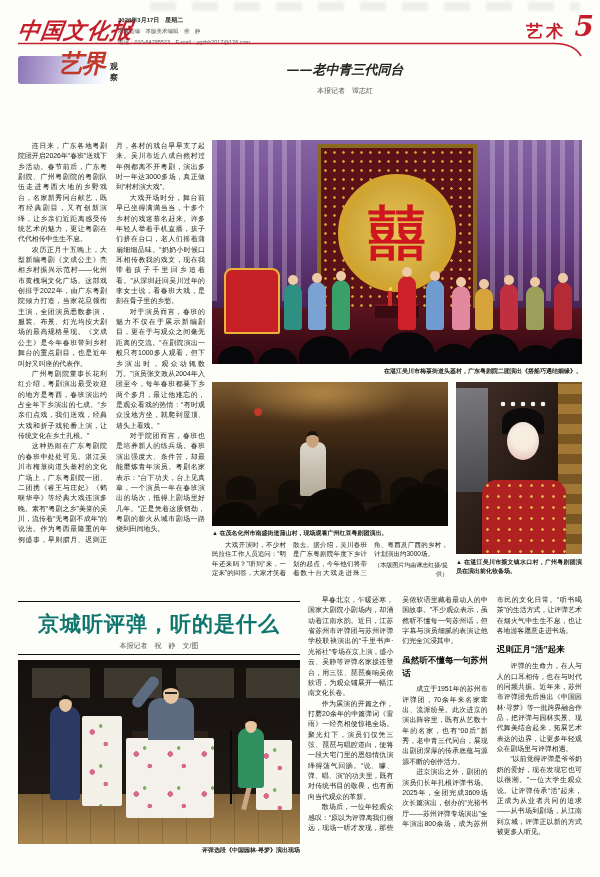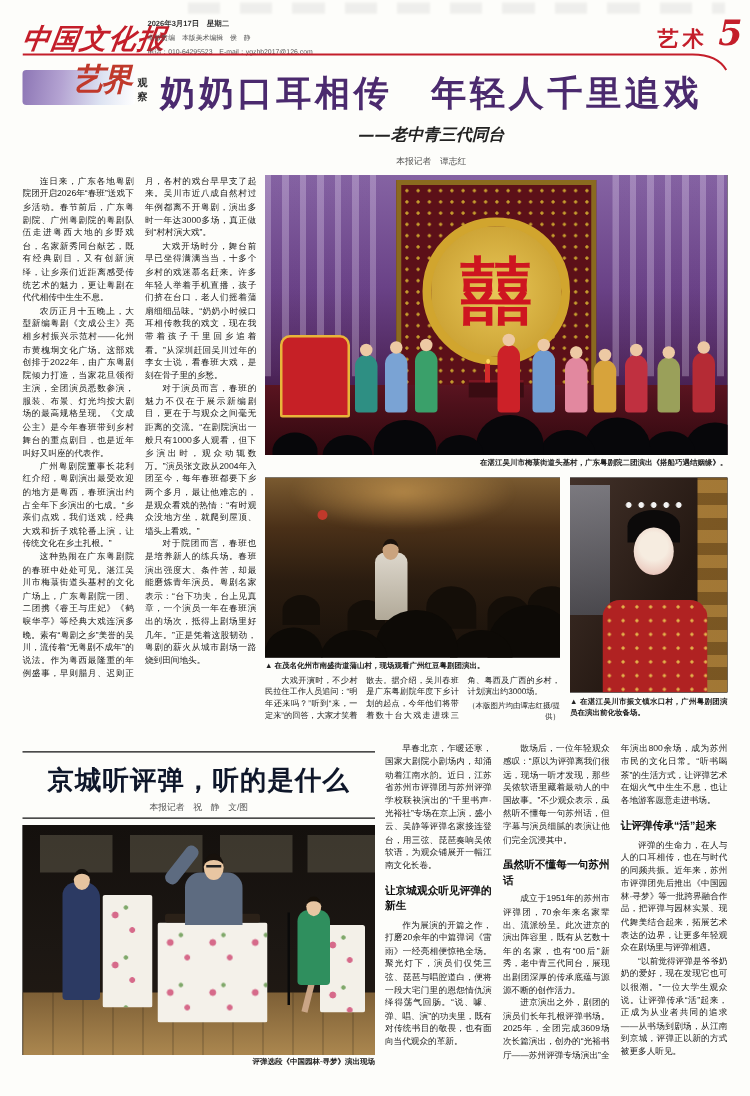--- a/index.html
+++ b/index.html
@@ -85,21 +85,21 @@
     background:linear-gradient(#9aa0ad,#585d68);}
   #photo3 .hair{position:absolute;left:46px;top:26px;width:42px;height:26px;border-radius:50% 50% 0 0;background:#0c0a0a;}
   #photo3 .face{position:absolute;left:51px;top:40px;width:32px;height:38px;border-radius:50%;
     background:radial-gradient(circle at 50% 40%,#f6ece0 40%,#eccdc2 75%,#d9a3a0 100%);}
   #photo3 .poms{position:absolute;left:42px;top:18px;width:50px;height:8px;
     background:radial-gradient(circle,#f3f3f3 2px,transparent 2.6px);background-size:10px 8px;}
   #photo3 .robe{position:absolute;left:26px;bottom:0;width:84px;height:74px;border-radius:14px 14px 0 0;
     background:#b02222;background-image:radial-gradient(#e3b34a 1px,transparent 1.6px);background-size:11px 11px;}
   
   #a2-headbox{left:18px;top:601px;width:282px;height:52px;border-top:1.5px solid #111;border-bottom:1.5px solid #111;text-align:center;}
-  #a2-headbox h2{margin:8px 0 3px;font:700 21px "DejaVu Serif",serif;color:#0f172a;letter-spacing:1px;white-space:nowrap;}
+  #a2-headbox h2{margin:8px 0 3px;font:700 21px "DejaVu Serif",serif;color:#0f766e;letter-spacing:1px;white-space:nowrap;}
   #a2-byline{font-size:7px;color:#555;}
   #cap4{left:18px;top:846px;width:282px;text-align:right;}
   #a2-text{left:308px;top:595px;width:274px;height:278px;column-count:3;column-gap:9px;
     font-size:6.9px;line-height:1.5;text-align:justify;overflow:hidden;color:#191919;}
   #a2-text p{margin:0;text-indent:2em;}
   #a2-text h3{font-size:8.5px;margin:7px 0 5px;color:#0c0c0c;break-inside:avoid;text-indent:0;}
   
   #photo4{left:18px;top:660px;width:282px;height:184px;}
   #photo4 .bg{position:absolute;inset:0;background:linear-gradient(#14100d 0%,#1c1713 55%,#241b13 100%);}
   #photo4 .panel{position:absolute;top:8px;width:58px;height:30px;background:#cfc2a4;opacity:.22;}
@@ -141,21 +141,20 @@
 <svg class="abs" id="mast-rule" width="564" height="16">
   <path d="M0,1.5 H536 Q556,1.5 563,14" stroke="#c41e2a" stroke-width="1.6" fill="none"></path>
 </svg>
 
 <div class="abs" id="badge">
   <span class="main">艺界</span>
   <span class="sub">观察</span>
 </div>
 
 <div class="abs" id="a1-head">
-  <h1>奶奶口耳相传　年轻人千里追戏</h1>
   <div id="a1-sub">——老中青三代同台</div>
   <div id="a1-byline">本报记者　谭志红</div>
 </div>
 
 <div class="abs" id="a1-text">
     <p>连日来，广东各地粤剧院团开启2026年“春班”送戏下乡活动。春节前后，广东粤剧院、广州粤剧院的粤剧队伍走进粤西大地的乡野戏台，名家新秀同台献艺，既有经典剧目，又有创新演绎，让乡亲们近距离感受传统艺术的魅力，更让粤剧在代代相传中生生不息。</p>
     <p>农历正月十五晚上，大型新编粤剧《文成公主》亮相乡村振兴示范村——化州市黄槐垌文化广场。这部戏创排于2022年，由广东粤剧院倾力打造，当家花旦领衔主演，全团演员悉数参演，服装、布景、灯光均按大剧场的最高规格呈现。《文成公主》是今年春班带到乡村舞台的重点剧目，也是近年叫好又叫座的代表作。</p>
     <p>广州粤剧院董事长花利红介绍，粤剧演出最受欢迎的地方是粤西，春班演出约占全年下乡演出的七成。“乡亲们点戏，我们送戏，经典大戏和折子戏轮番上演，让传统文化在乡土扎根。”</p>
     <p>这种热闹在广东粤剧院的春班中处处可见。湛江吴川市梅菉街道头基村的文化广场上，广东粤剧院一团、二团携《睿王与庄妃》《鹤唳华亭》等经典大戏连演多晚。素有“粤剧之乡”美誉的吴川，流传着“无粤剧不成年”的说法。作为粤西最隆重的年例盛事，早则腊月、迟则正月，各村的戏台早早支了起来。吴川市近八成自然村过年例都离不开粤剧，演出多时一年达3000多场，真正做到“村村演大戏”。</p>
     <p>大戏开场时分，舞台前早已坐得满满当当，十多个乡村的戏迷慕名赶来。许多年轻人举着手机直播，孩子们挤在台口，老人们摇着蒲扇细细品味。“奶奶小时候口耳相传教我的戏文，现在我带着孩子千里回乡追着看。”从深圳赶回吴川过年的李女士说，看春班大戏，是刻在骨子里的乡愁。</p>
@@ -239,22 +238,21 @@
   <div class="instr"></div>
   <div class="manC"></div>
   <div class="armC"></div>
   <div class="legsR"></div>
   <div class="womanR"></div>
 </div>
 <div class="abs cap" id="cap4">评弹选段《中国园林·寻梦》演出现场</div>
 
 <div class="abs" id="a2-text">
     <p>早春北京，乍暖还寒，国家大剧院小剧场内，却涌动着江南水韵。近日，江苏省苏州市评弹团与苏州评弹学校联袂演出的“千里书声·光裕社”专场在京上演，盛小云、吴静等评弹名家接连登台，用三弦、琵琶奏响吴侬软语，为观众铺展开一幅江南文化长卷。</p>
-    <h3>让京城观众听见评弹的新生</h3>
     <p>作为展演的开篇之作，打磨20余年的中篇弹词《雷雨》一经亮相便惊艳全场。聚光灯下，演员们仅凭三弦、琵琶与唱腔道白，便将一段大宅门里的恩怨情仇演绎得荡气回肠。“说、噱、弹、唱、演”的功夫里，既有对传统书目的敬畏，也有面向当代观众的革新。</p>
     <p>散场后，一位年轻观众感叹：“原以为评弹离我们很远，现场一听才发现，那些吴侬软语里藏着最动人的中国故事。”不少观众表示，虽然听不懂每一句苏州话，但字幕与演员细腻的表演让他们完全沉浸其中。</p>
     <h3>虽然听不懂每一句苏州话</h3>
     <p>成立于1951年的苏州市评弹团，70余年来名家辈出、流派纷呈。此次进京的演出阵容里，既有从艺数十年的名家，也有“00后”新秀，老中青三代同台，展现出剧团深厚的传承底蕴与源源不断的创作活力。</p>
     <p>进京演出之外，剧团的演员们长年扎根评弹书场。2025年，全团完成3609场次长篇演出，创办的“光裕书厅——苏州评弹专场演出”全年演出800余场，成为苏州市民的文化日常。“听书喝茶”的生活方式，让评弹艺术在烟火气中生生不息，也让各地游客愿意走进书场。</p>
-    <h3>让评弹传承“活”起来</h3>
+    <h3>迟则正月“活”起来</h3>
     <p>评弹的生命力，在人与人的口耳相传，也在与时代的同频共振。近年来，苏州市评弹团先后推出《中国园林·寻梦》等一批跨界融合作品，把评弹与园林实景、现代舞美结合起来，拓展艺术表达的边界，让更多年轻观众在剧场里与评弹相遇。</p>
     <p>“以前觉得评弹是爷爷奶奶的爱好，现在发现它也可以很潮。”一位大学生观众说。让评弹传承“活”起来，正成为从业者共同的追求——从书场到剧场，从江南到京城，评弹正以新的方式被更多人听见。</p>
   </div>
 
 </body></html>

